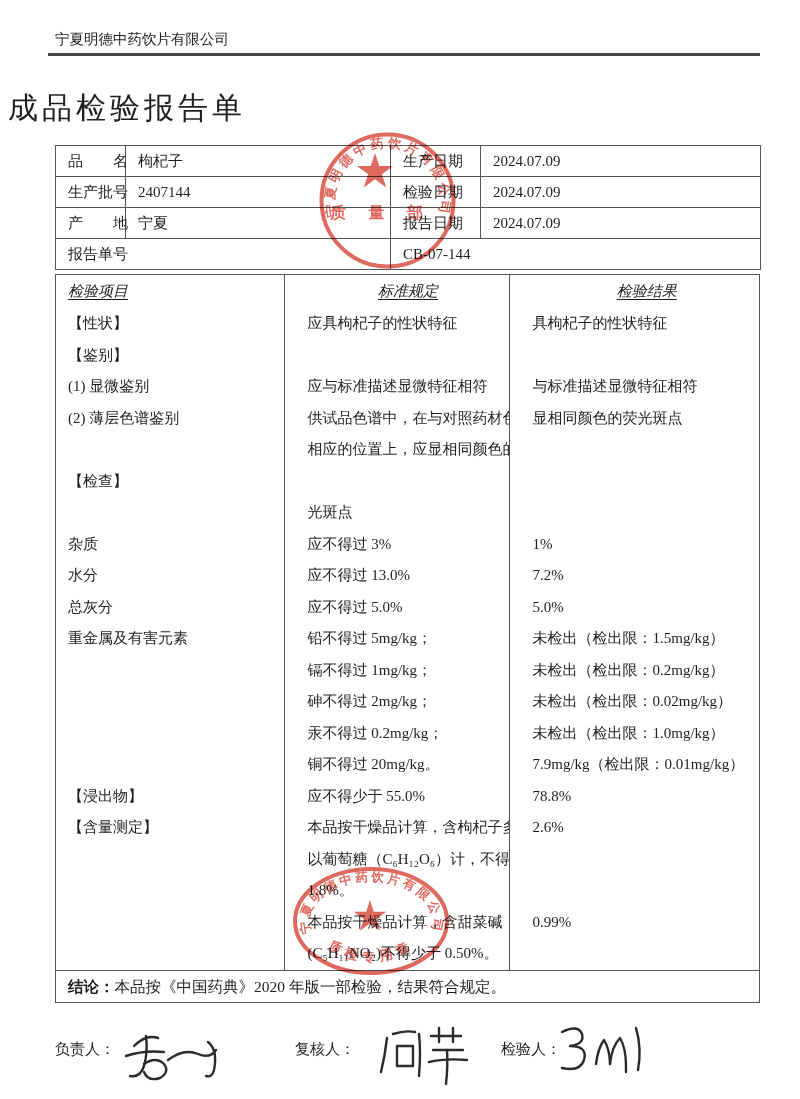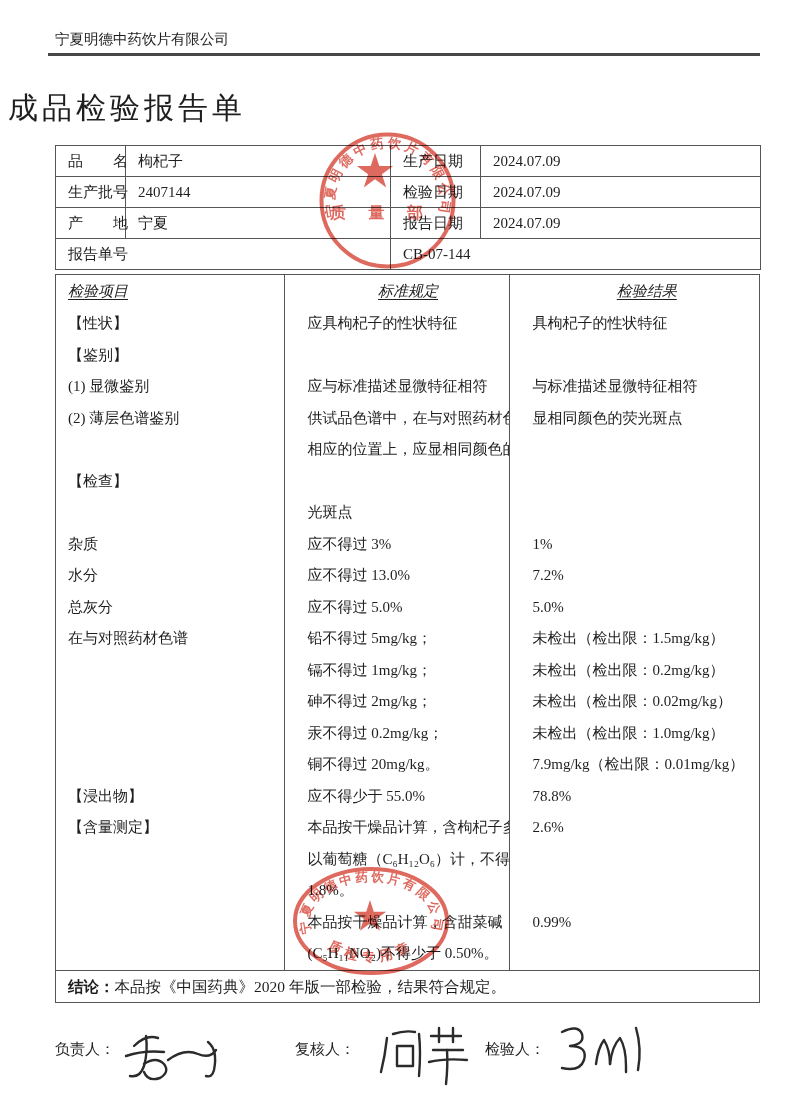--- a/index.html
+++ b/index.html
@@ -168,21 +168,21 @@
           <td>水分</td>
           <td>应不得过 13.0%</td>
           <td>7.2%</td>
         </tr>
         <tr class="line-row">
           <td>总灰分</td>
           <td>应不得过 5.0%</td>
           <td>5.0%</td>
         </tr>
         <tr class="line-row">
-          <td>在与对照药材色谱</td>
+          <td>重金属及有害元素</td>
           <td>铅不得过 5mg/kg；</td>
           <td>未检出（检出限：1.5mg/kg）</td>
         </tr>
         <tr class="line-row">
           <td></td>
           <td>镉不得过 1mg/kg；</td>
           <td>未检出（检出限：0.2mg/kg）</td>
         </tr>
         <tr class="line-row">
           <td></td>
@@ -232,21 +232,21 @@
       </tbody>
   </table>
   <div class="conclusion-row">
     <b>结论：</b><span>本品按《中国药典》2020 年版一部检验，结果符合规定。</span>
   </div>
 </div>
 
 <div class="signature-row">
   <span class="sig-label" style="left:0;">负责人：</span>
   <span class="sig-label" style="left:240px;">复核人：</span>
-  <span class="sig-label" style="left:430px;">检验人：</span>
+  <span class="sig-label" style="left:446px;">检验人：</span>
 </div>
 
 <svg class="sig-svg" style="left:120px; top:1026px;" width="110" height="60" viewBox="0 0 110 60">
   <path d="M14 20 Q26 8 38 12"></path>
   <path d="M6 30 Q24 24 44 26"></path>
   <path d="M26 10 Q28 26 24 40 Q20 52 10 50"></path>
   <path d="M24 38 Q36 30 44 38 Q50 46 40 52 Q28 56 24 46"></path>
   <path d="M48 34 Q64 22 78 28 Q90 33 96 24"></path>
   <path d="M88 16 Q98 24 94 44 Q92 52 86 50"></path>
 </svg>

